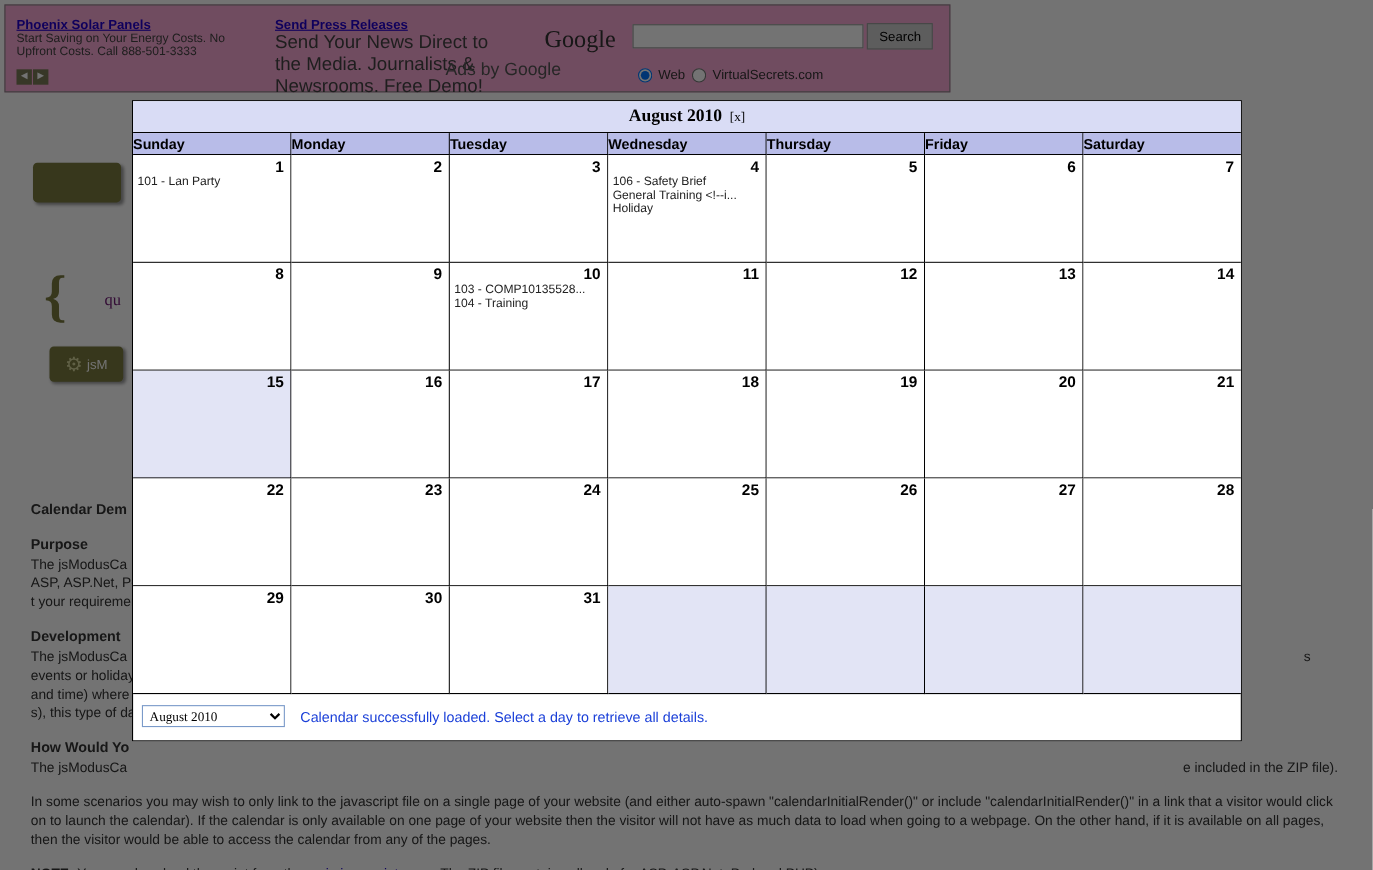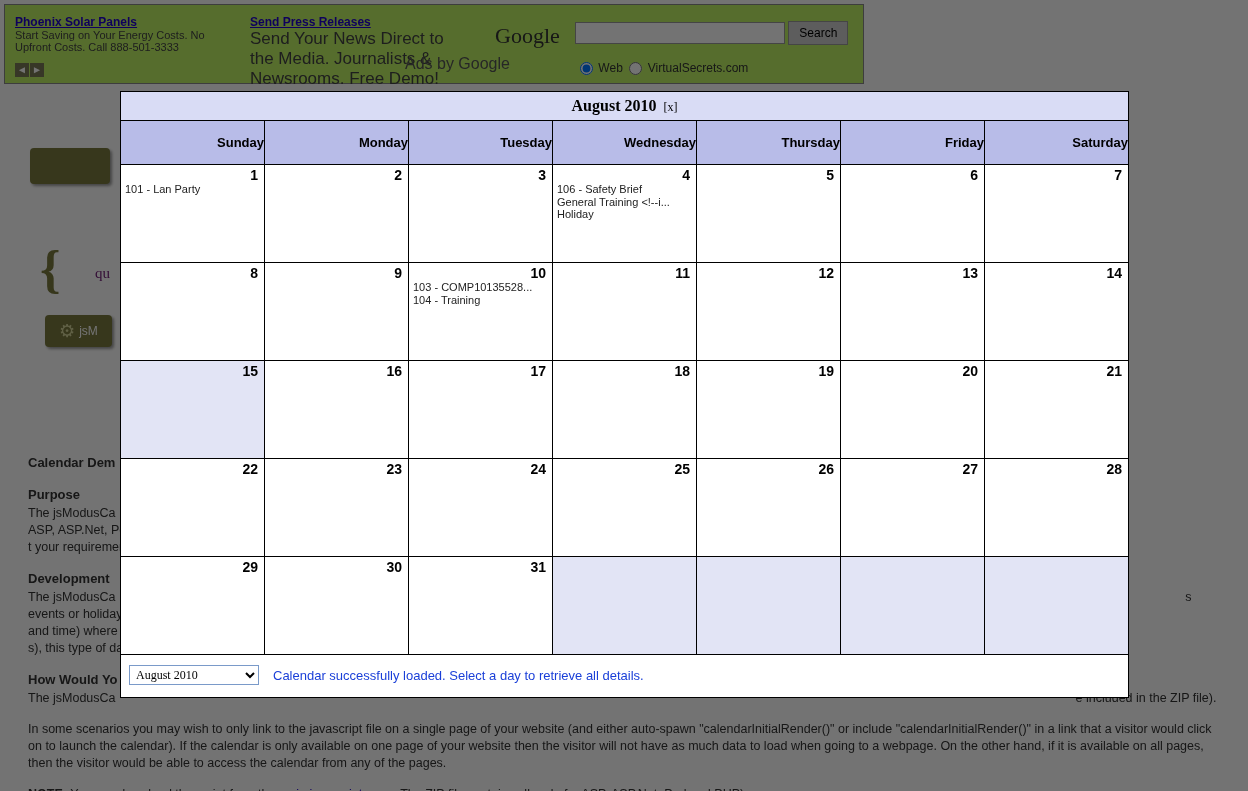--- a/index.html
+++ b/index.html
@@ -1,19 +1,19 @@
 <!DOCTYPE html>
 <html><head>
 <meta charset="utf-8">
 <style>
 * { box-sizing: border-box; margin: 0; padding: 0; }
 body { font-family: Verdana, Arial, sans-serif; font-size: 12px; background: #fff; position: relative; width: 1248px; height: 791px; overflow: hidden; }
 
 .bg-page { position: absolute; top: 0; left: 0; width: 1248px; height: 791px; padding: 0; }
-.ad-box { margin: 4px 0 0 4px; width: 860px; height: 80px; border: 1px solid #888; background: #bef264; position: relative; }
+.ad-box { margin: 4px 0 0 4px; width: 860px; height: 80px; border: 1px solid #888; background: #f9a8d4; position: relative; }
 .ad-left { position: absolute; left: 10px; top: 10px; width: 220px; }
 .ad-left a { color: #2200cc; text-decoration: underline; font-weight: bold; font-size: 12px; }
 .ad-left .sub { color: #444; font-size: 11px; }
 .ad-mid { position: absolute; left: 245px; top: 10px; width: 220px; }
 .ad-mid a { color: #2200cc; text-decoration: underline; font-weight: bold; font-size: 12px; }
 .ad-mid .sub { color: #444; font-size: 17px; }
 .ad-arrows { position: absolute; left: 10px; bottom: 6px; }
 .ad-arrows span { display: inline-block; width: 14px; height: 14px; background: #7a7a58; color: #fff; text-align: center; line-height: 14px; font-size: 10px; margin-right: 1px; }
 .ads-by { position: absolute; left: 400px; bottom: 10px; font-size: 16px; color: #555; }
 .goog-logo { position: absolute; left: 490px; top: 18px; font-family: Georgia, serif; font-size: 22px; color: #333; }
@@ -37,21 +37,21 @@
 
 
 .overlay-dim { position: absolute; top: 0; left: 0; width: 1248px; height: 791px; background: rgba(0,0,0,0.55); z-index: 10; }
 
 .calendar-modal { position: absolute; left: 120px; top: 91px; width: 1009px; background: #fff; z-index: 20; border: 1px solid #000; }
 .cal-title-bar { background: #d9dcf5; border-bottom: 1px solid #000; text-align: center; padding: 5px 0; font-family: Verdana; }
 .cal-title-bar b { font-size: 16px; font-weight: bold; color: #000; }
 .cal-close { font-size: 12px; color: #000; margin-left: 4px; cursor: pointer; }
 
 .cal-head-row { display: flex; }
-.cal-head-cell { flex: 1; background: #b8bce8; border-right: 1px solid #000; border-bottom: 1px solid #000; text-align: right; font-weight: bold; font-size: 13px; padding: 14px 0; }
+.cal-head-cell { flex: 1; background: #b8bce8; border-right: 1px solid #000; border-bottom: 1px solid #000; text-align: left; font-weight: bold; font-size: 13px; padding: 2px 0; }
 .cal-head-cell:last-child { border-right: none; }
 
 .cal-body { }
 .cal-row { display: flex; height: 98px; }
 .cal-cell { flex: 1; border-right: 1px solid #000; border-bottom: 1px solid #000; background: #fff; position: relative; padding: 2px 4px; overflow: hidden; }
 .cal-cell:last-child { border-right: none; }
 .cal-cell.other-month { background: #e2e4f5; }
 .cal-cell .daynum { position: absolute; top: 2px; right: 6px; font-weight: bold; font-size: 14px; }
 .cal-cell .events { margin-top: 16px; font-size: 11px; color: #222; line-height: 1.15; }
 .cal-cell .events div { white-space: nowrap; overflow: hidden; text-overflow: ellipsis; }

